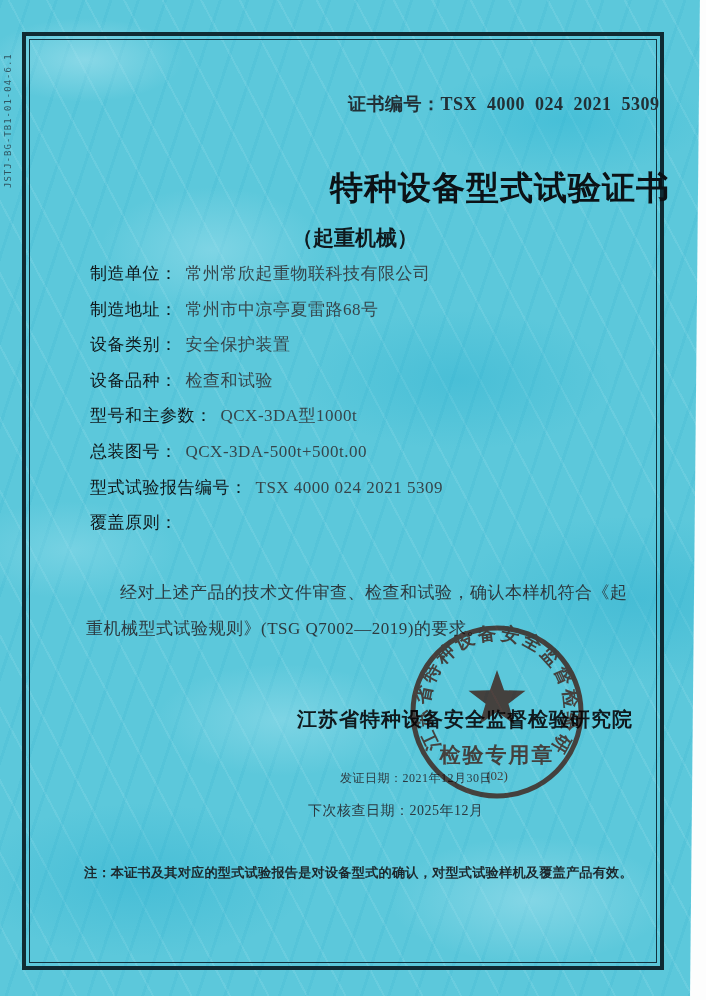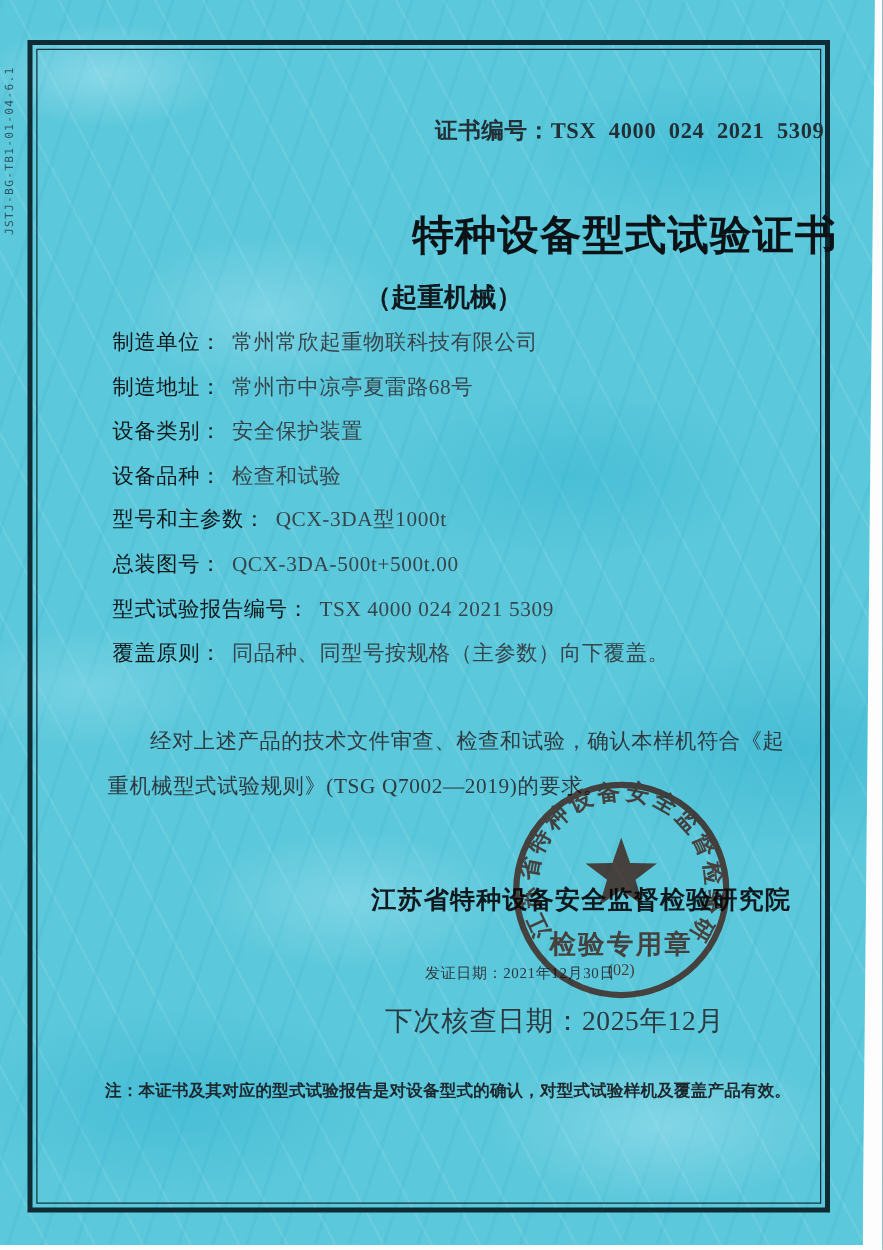--- a/index.html
+++ b/index.html
@@ -82,21 +82,21 @@
   .issuer-note {
     position:absolute; left:230px; top:737px; width:470px;
     text-align:center; font-size:17.5px; color:#2d3a40; white-space:nowrap;
   }
   .issue-date {
     position:absolute; left:340px; top:770px;
     font-size:12px; color:#2b3940; white-space:nowrap; letter-spacing:.5px;
   }
   .next-review {
     position:absolute; left:308px; top:802px;
-    font-size:22px; color:#2b3940; white-space:nowrap; letter-spacing:.5px;text-align:center;
+    font-size:14px; color:#2b3940; white-space:nowrap; letter-spacing:.5px;text-align:center;
   }
   .footnote {
     position:absolute; left:84px; top:864px; width:562px;
     font-size:13.2px; font-weight:600; color:#1d292e; letter-spacing:.2px;
     white-space:nowrap;
   }
   .stamp {
     position:absolute; left:407px; top:622px; width:180px; height:180px;
     opacity:.88; mix-blend-mode:multiply; z-index:5;
   }
@@ -144,21 +144,20 @@
     <div class="field-row">
       <span class="flabel">总装图号：</span>
       <span class="fvalue">QCX-3DA-500t+500t.00</span>
     </div>
     <div class="field-row">
       <span class="flabel">型式试验报告编号：</span>
       <span class="fvalue">TSX 4000 024 2021 5309</span>
     </div>
     <div class="field-row">
       <span class="flabel">覆盖原则：</span>
-      <span class="fvalue">同品种、同型号按规格（主参数）向下覆盖。</span>
     </div>
   </div>
 
   <div class="statement">经对上述产品的技术文件审查、检查和试验，确认本样机符合《起重机械型式试验规则》(TSG Q7002—2019)的要求。</div>
 
   <div class="issuer">江苏省特种设备安全监督检验研究院</div>
 
   <div class="issue-date">
     <span>发证日期：</span><span>2021年12月30日</span>
   </div>

